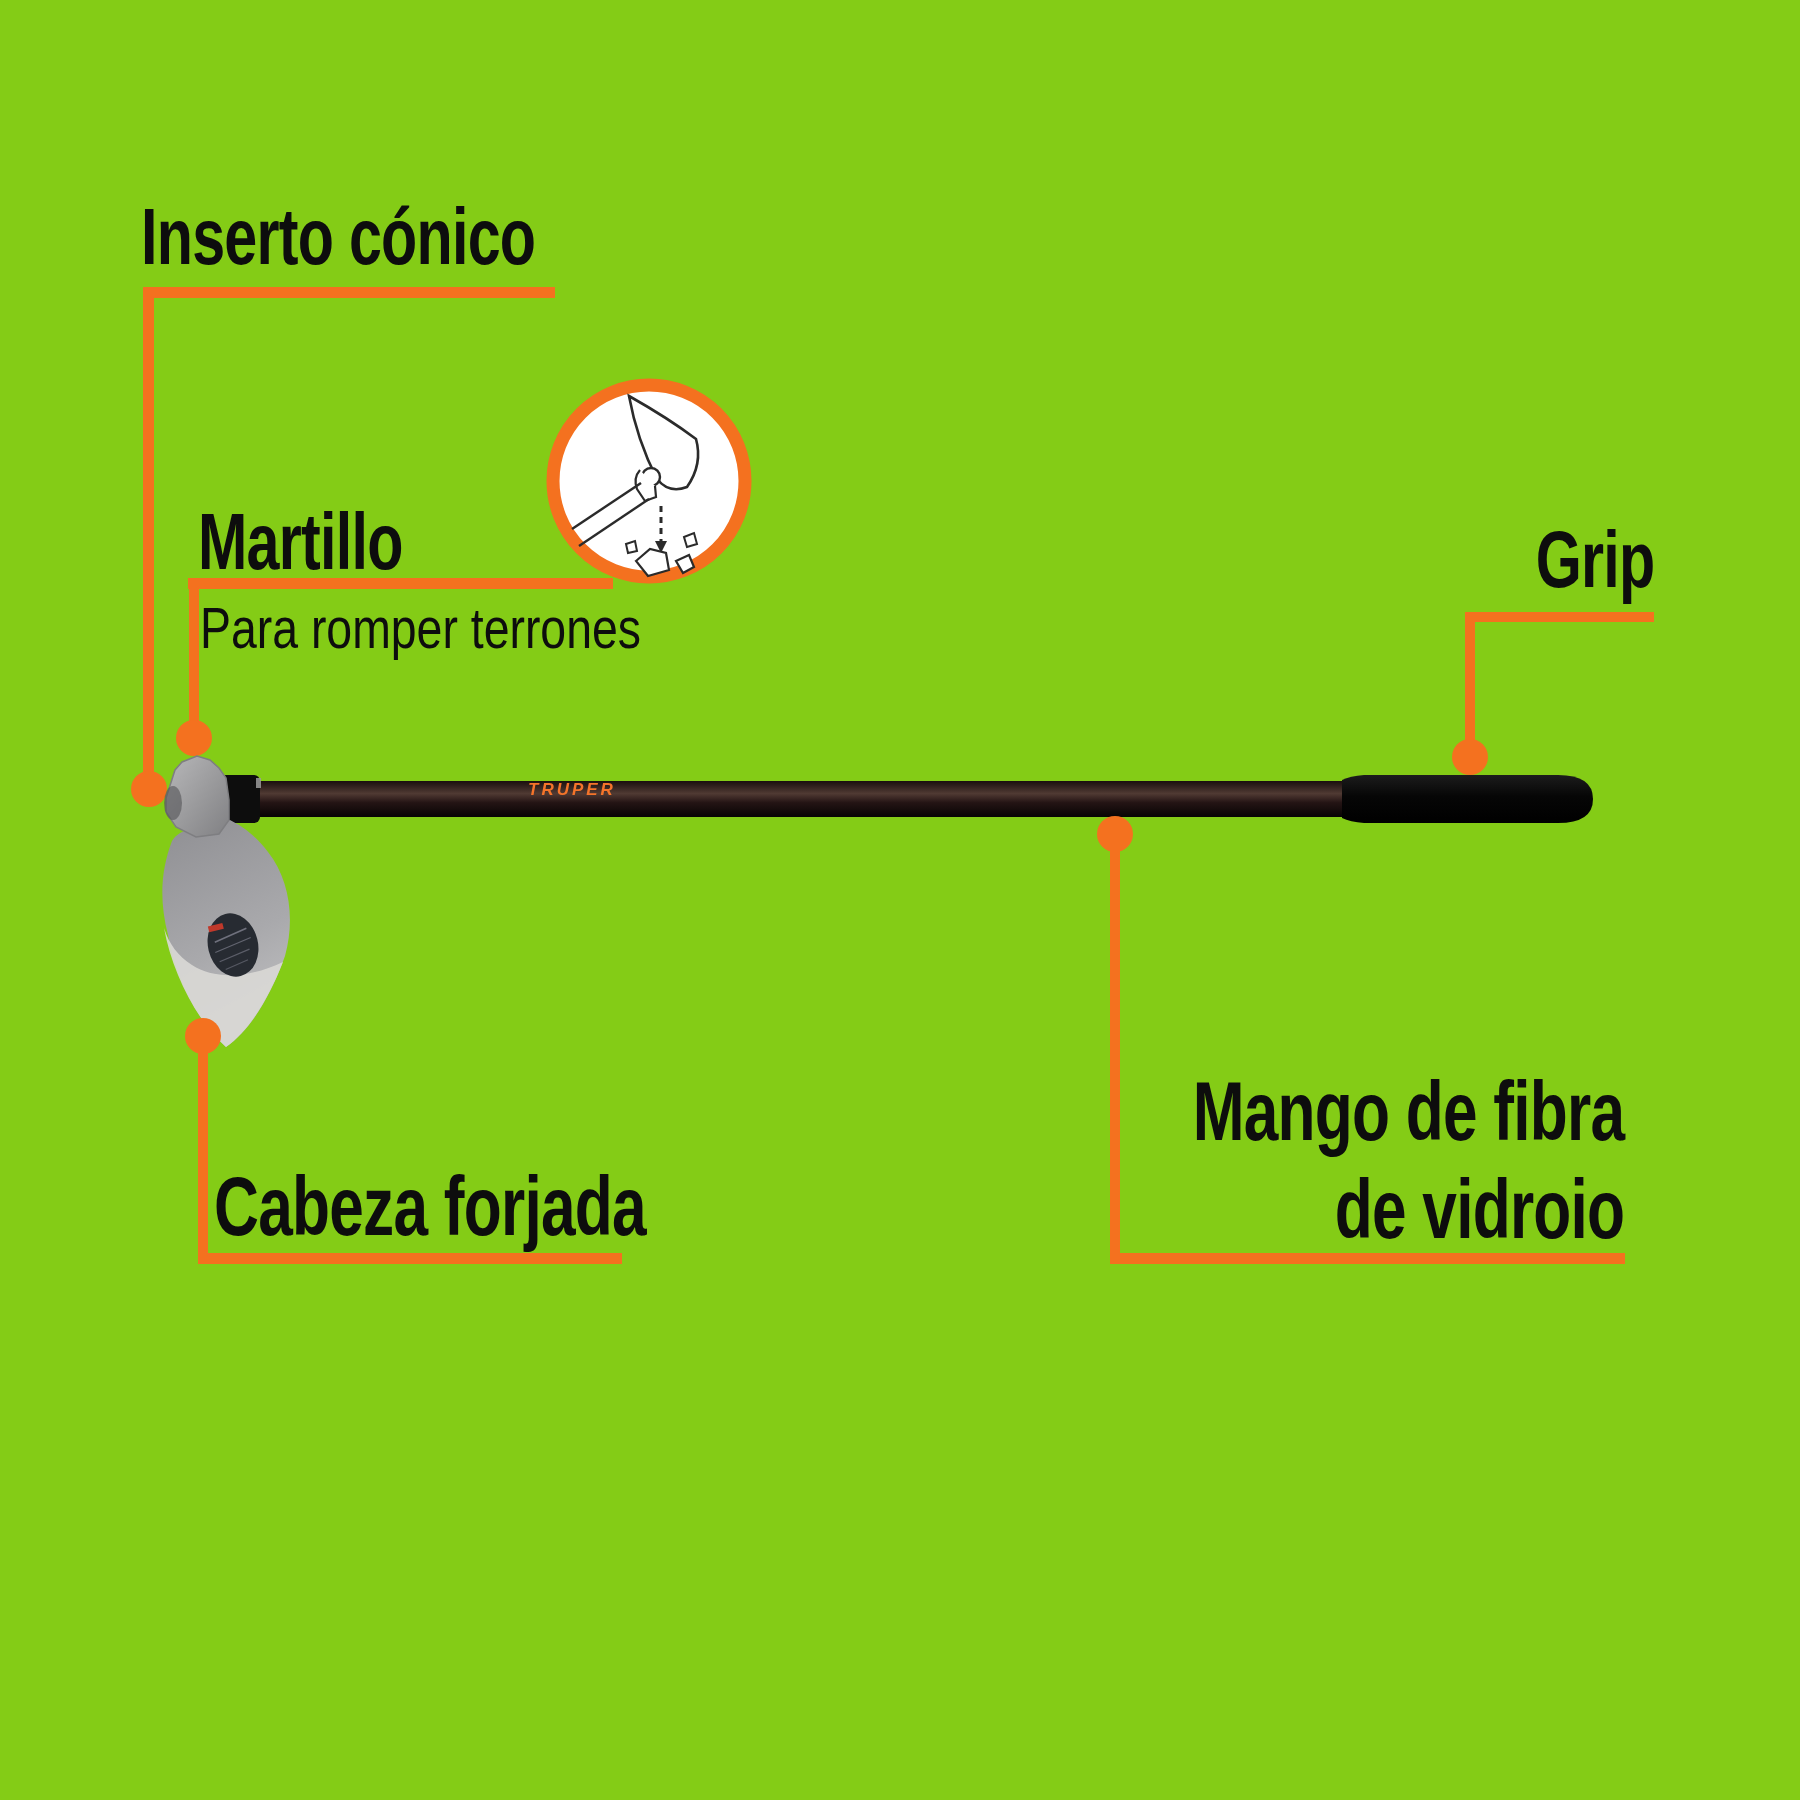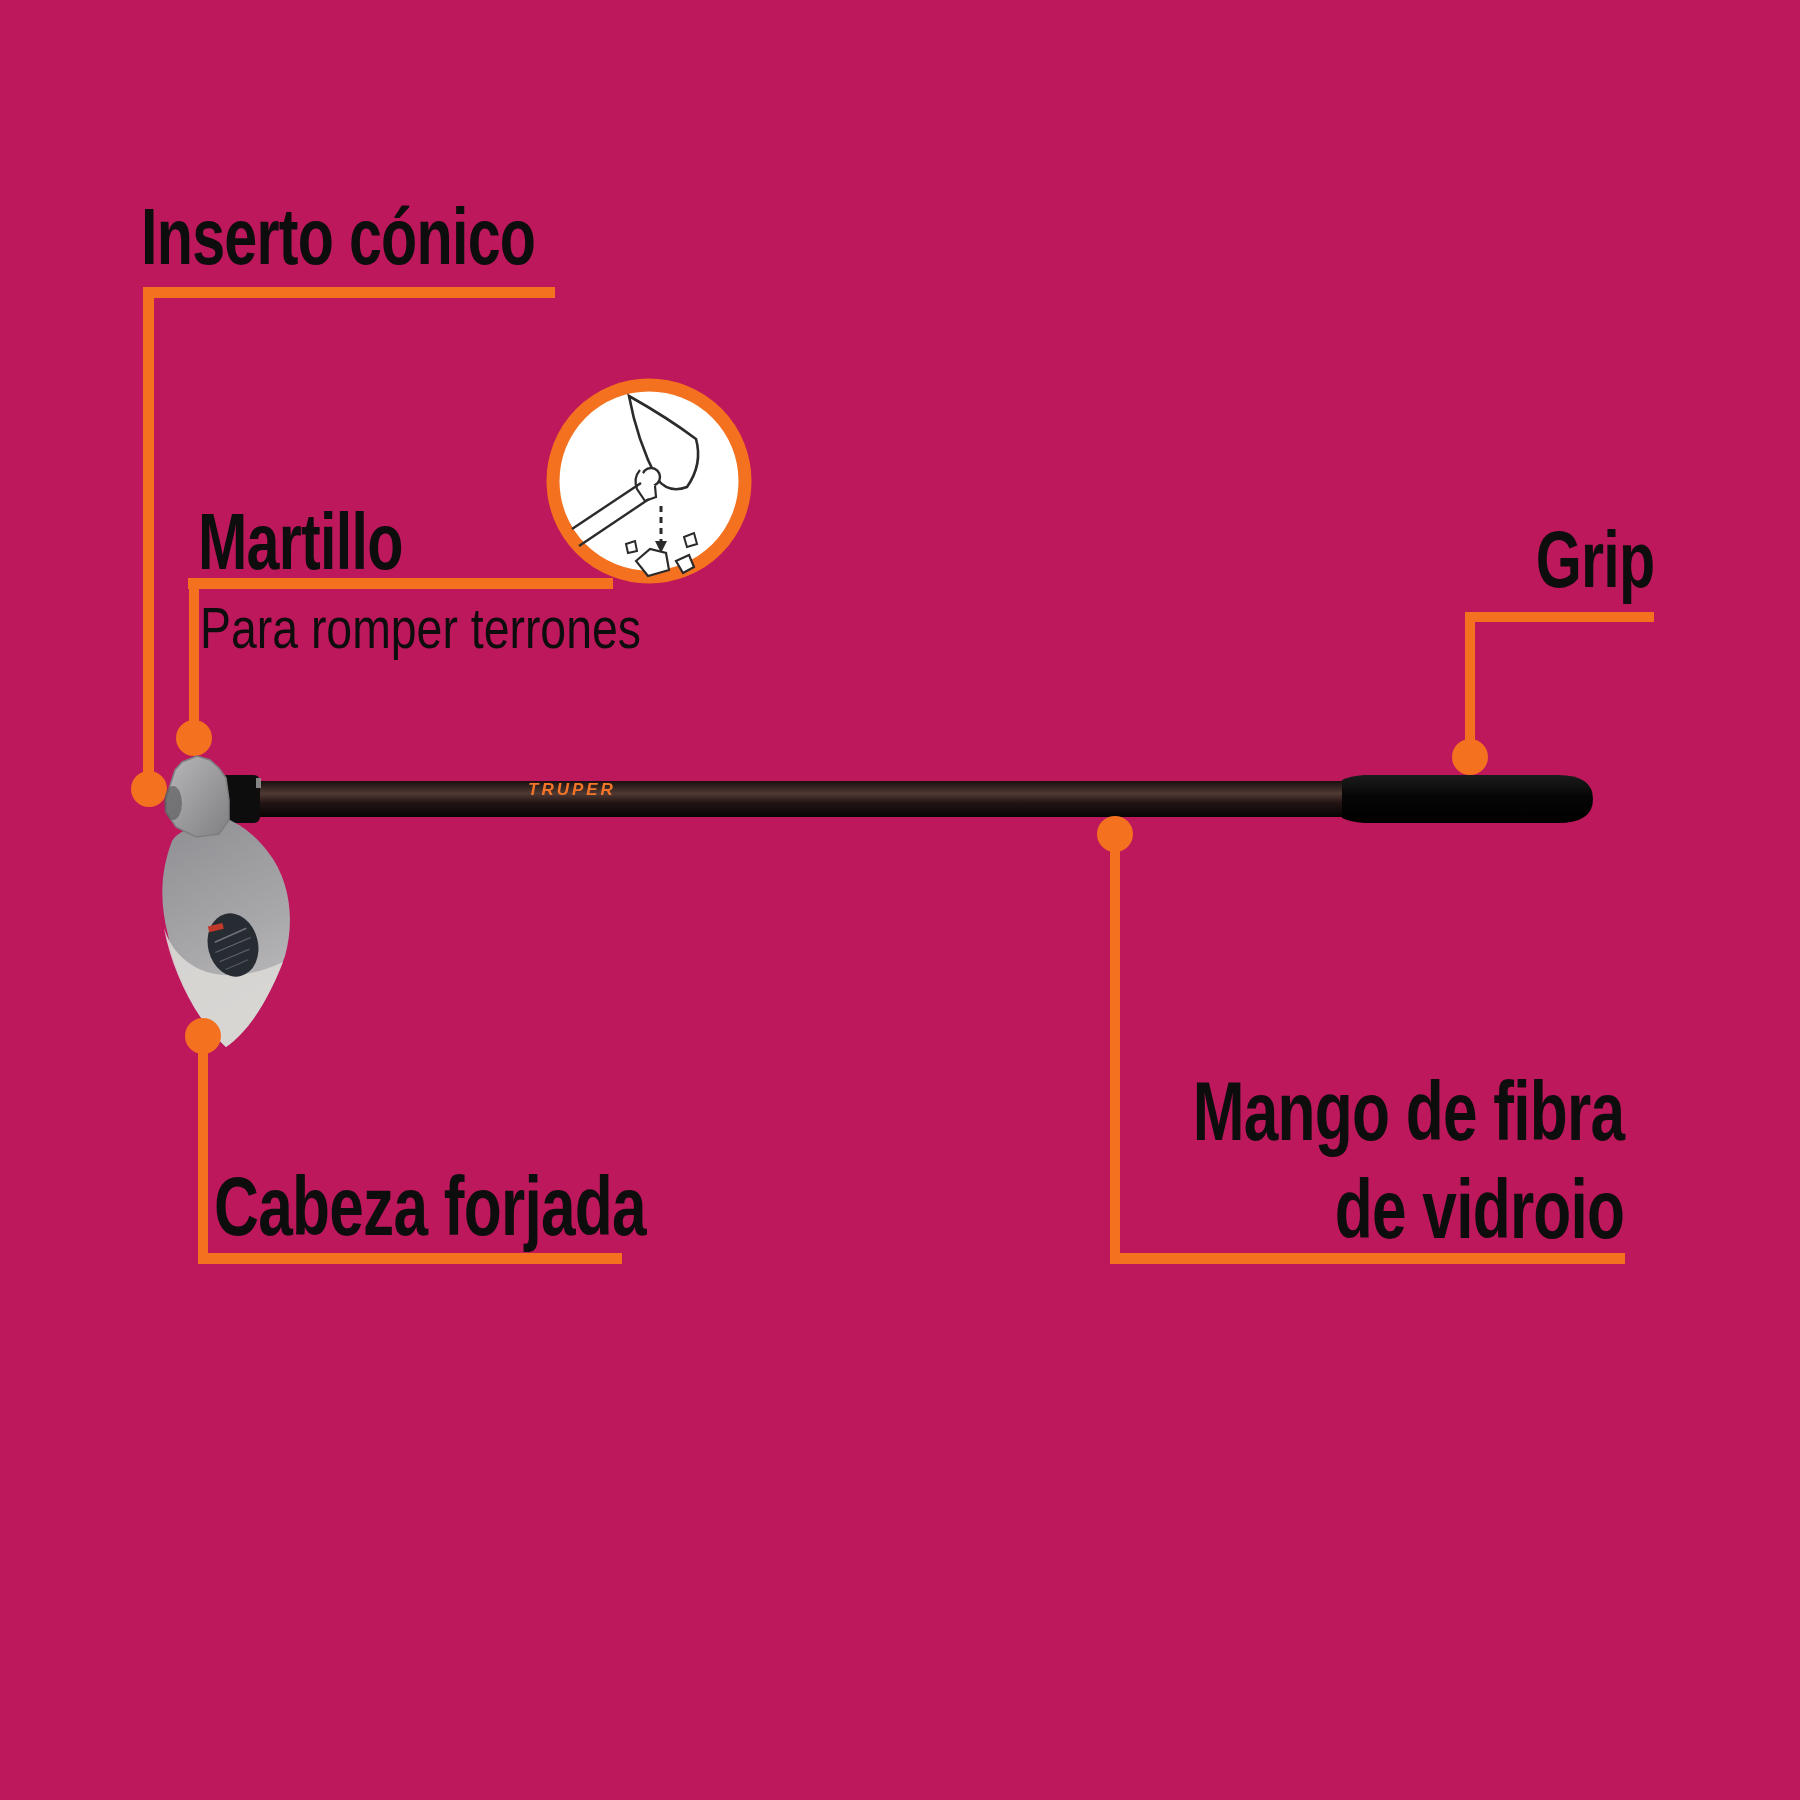--- a/index.html
+++ b/index.html
@@ -3,21 +3,21 @@
 <meta charset="utf-8">
 <style>
   :root{
     --accent:#F4711F;
     --ink:#0d0d0d;
   }
   html,body{margin:0;padding:0;background:#fff;}
   .canvas{
     position:relative;
     width:1800px;height:1800px;
-    background:#be185d;
+    background:#84cc16;
     overflow:hidden;
     font-family:"Liberation Sans","DejaVu Sans",sans-serif;
     color:var(--ink);
   }
   .lbl{
     position:absolute;
     font-weight:700;
     letter-spacing:-1px;
     white-space:nowrap;
     transform:scaleX(0.74);

